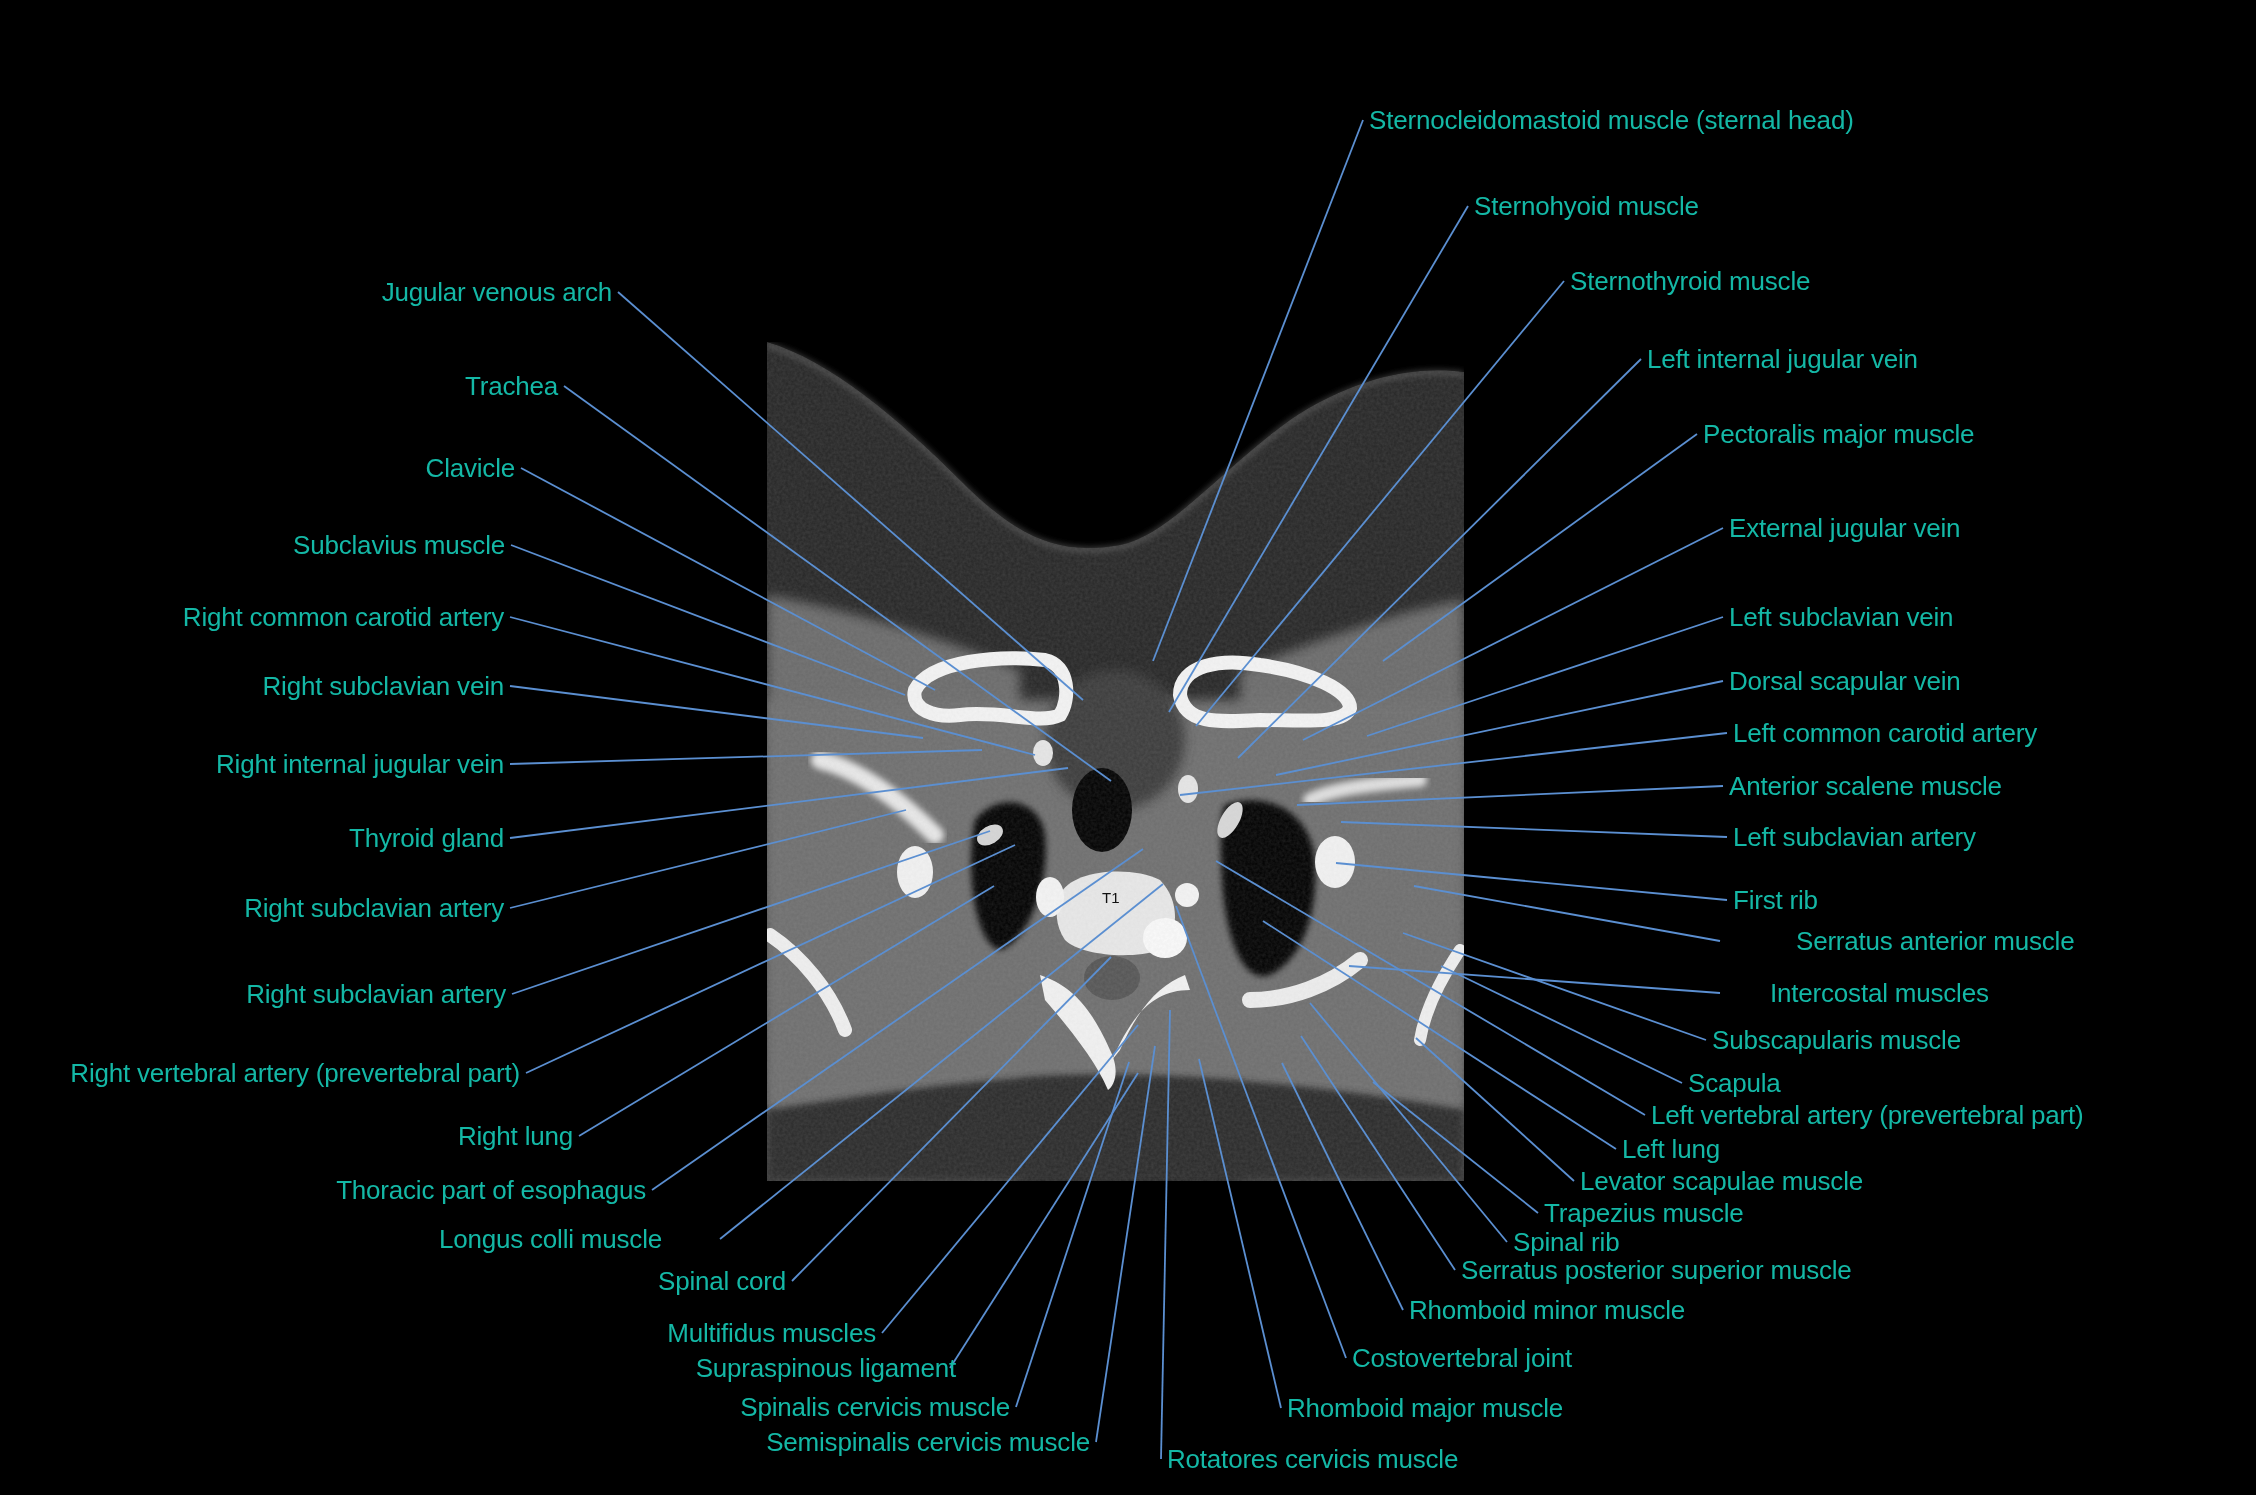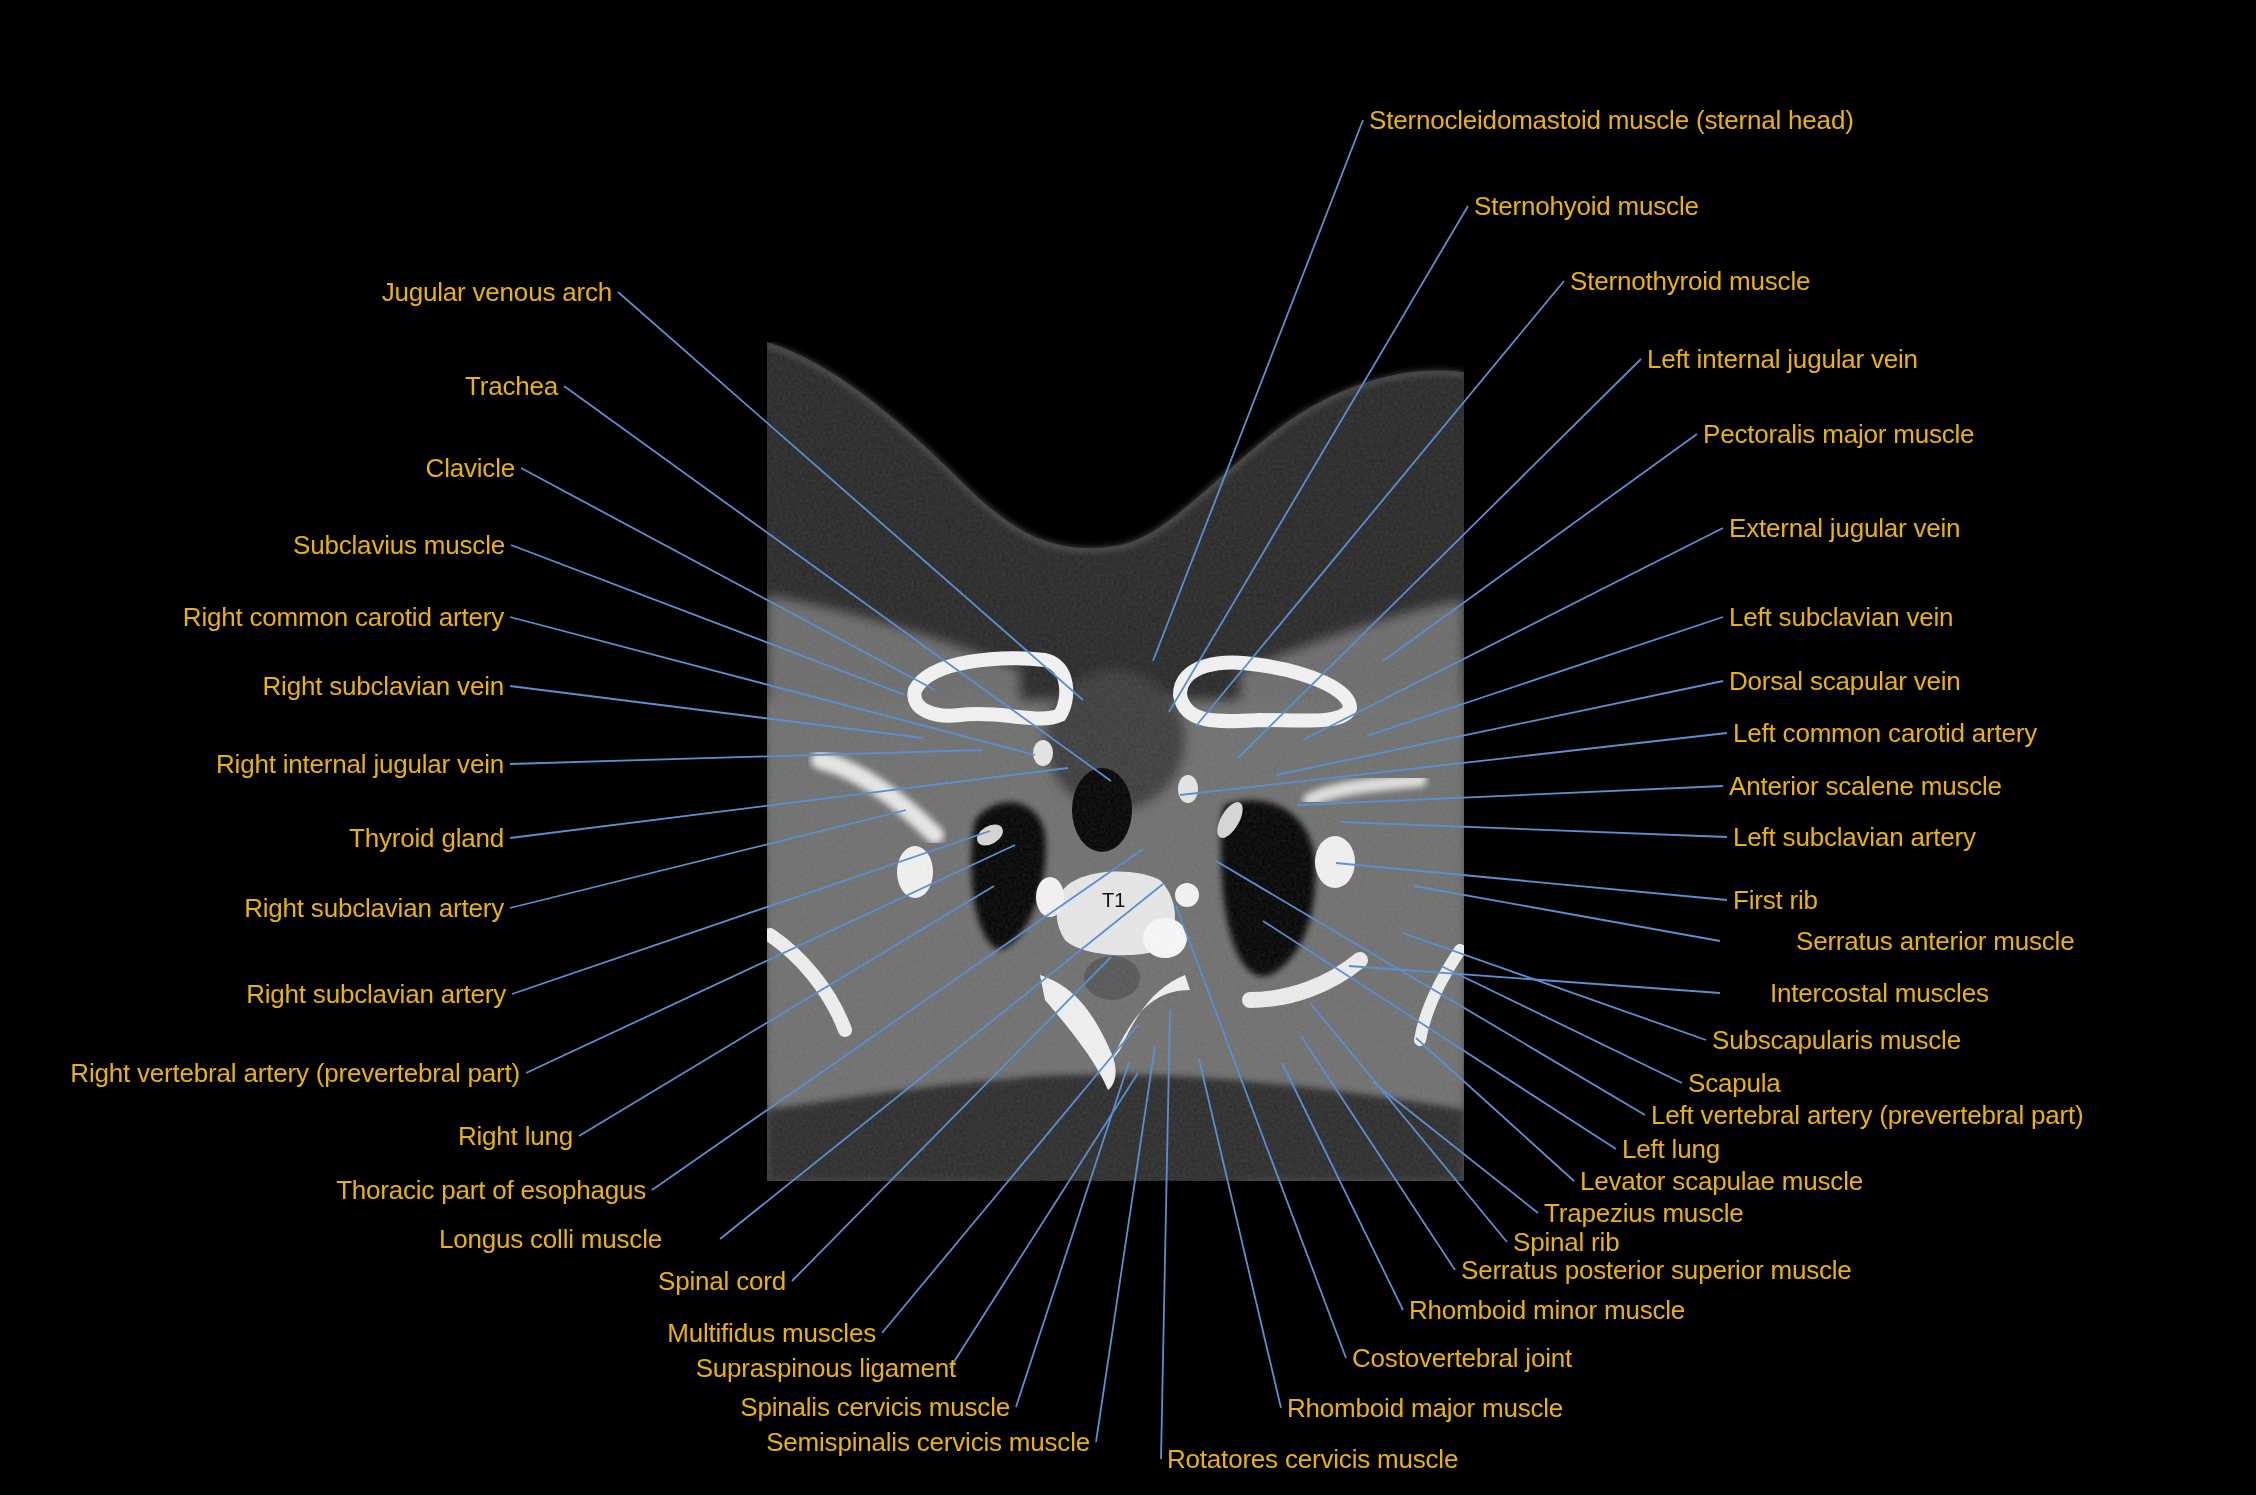--- a/index.html
+++ b/index.html
@@ -1,22 +1,22 @@
 <!DOCTYPE html>
 <html><head>
 <meta charset="utf-8">
 <style>
   html, body { margin:0; padding:0; background:#000; }
   body { width:2256px; height:1495px; position:relative; overflow:hidden;
          font-family:"Liberation Sans", sans-serif; }
   #stage { position:absolute; left:0; top:0; width:2256px; height:1495px; }
-  .lbl { position:absolute; color:#eab308; font-size:26px; line-height:30px; white-space:nowrap;
+  .lbl { position:absolute; color:#14b8a6; font-size:26px; line-height:30px; white-space:nowrap;
          transform:translateY(-50%); letter-spacing:-0.2px; }
   .lbl.left { text-align:right; }
-  .vert-label { position:absolute; font-size:20px; color:#111; font-family:"Liberation Sans", sans-serif; }
+  .vert-label { position:absolute; font-size:15px; color:#111; font-family:"Liberation Sans", sans-serif; }
 </style>
 </head>
 <body>
 
 <div id="stage">
   <svg id="ct" width="2256" height="1495" style="position:absolute;left:0;top:0;">
     <defs>
       <clipPath id="ctclip">
           <rect x="767" y="342" width="697" height="839"></rect>
         </clipPath>

